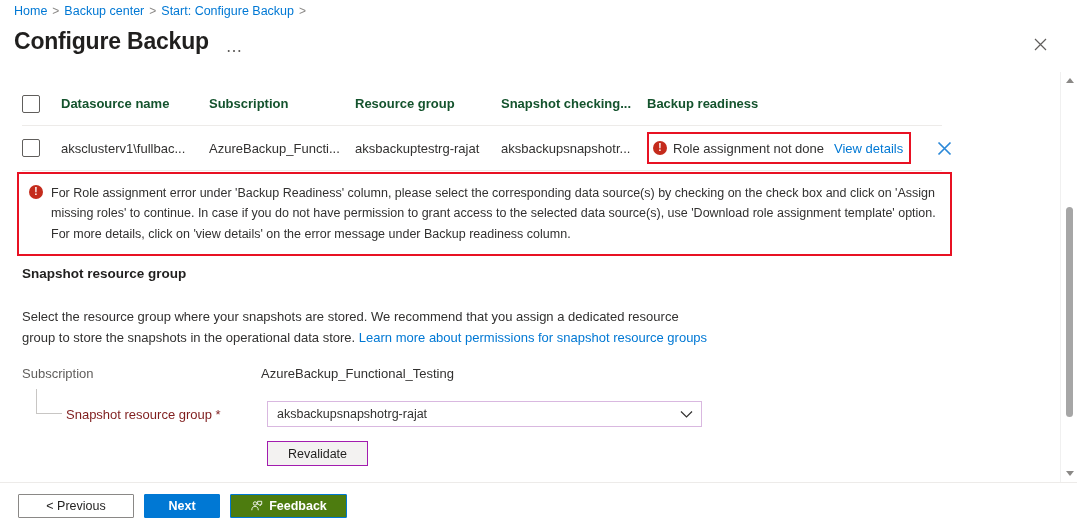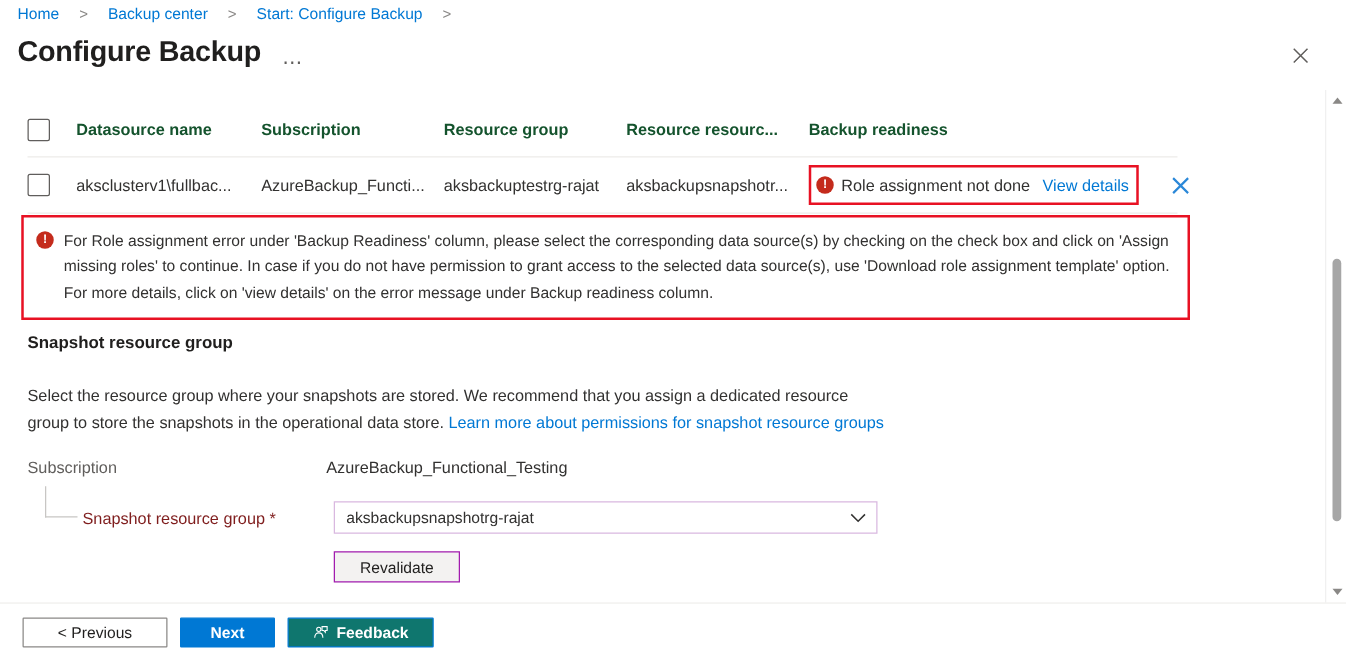--- a/index.html
+++ b/index.html
@@ -18,21 +18,21 @@
 
   
   .breadcrumb {
     position: absolute;
     left: 14px; top: 4px;
     font-size: 12.5px;
     color: #0078d4;
     white-space: nowrap;
     display: flex;
     align-items: center;
-    gap: 16px;
+    gap: 5px;
   }
   .breadcrumb .crumb { color: #0078d4; cursor: pointer; }
   .breadcrumb .sep { color: #8a8886; font-size: 12px; }
 
   
   .title-row {
     position: absolute;
     left: 14px; top: 28px;
     display: flex; align-items: flex-end; gap: 14px;
   }
@@ -312,21 +312,21 @@
   .btn-next {
     width: 76px;
     border: 1px solid #0078d4;
     background: #0078d4;
     color: #ffffff;
     font-weight: 600;
   }
   .btn-feedback {
     width: 117px;
     border: 1px solid #0078d4;
-    background: #0f766e;
+    background: #4d7c0f;
     color: #ffffff;
     font-weight: 600;
     gap: 6px;
   }
   .fb-icon { display: flex; align-items: center; }
 </style>
 </head>
 <body>
 
 <div id="root">
@@ -355,21 +355,21 @@
 
     <div class="tbl">
 
       <div class="tbl-row tbl-head">
         <div class="cb-cell">
           <div class="cbx"></div>
         </div>
         <div class="th col-ds">Datasource name</div>
         <div class="th col-sub">Subscription</div>
         <div class="th col-rg">Resource group</div>
-        <div class="th col-snap">Resource resourc...</div>
+        <div class="th col-snap">Snapshot checking...</div>
         <div class="th col-ready">Backup readiness</div>
       </div>
 
       <div class="tbl-row tbl-body">
         <div class="cb-cell">
           <div class="cbx"></div>
         </div>
         <div class="td col-ds">aksclusterv1\fullbac...</div>
         <div class="td col-sub">AzureBackup_Functi...</div>
         <div class="td col-rg">aksbackuptestrg-rajat</div>

